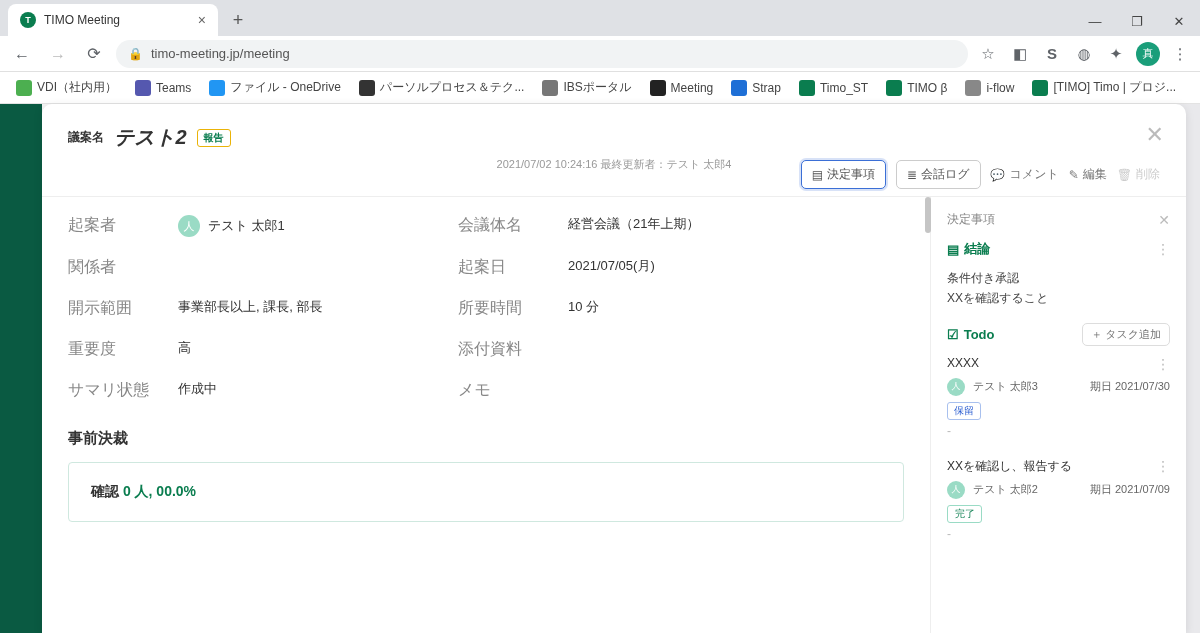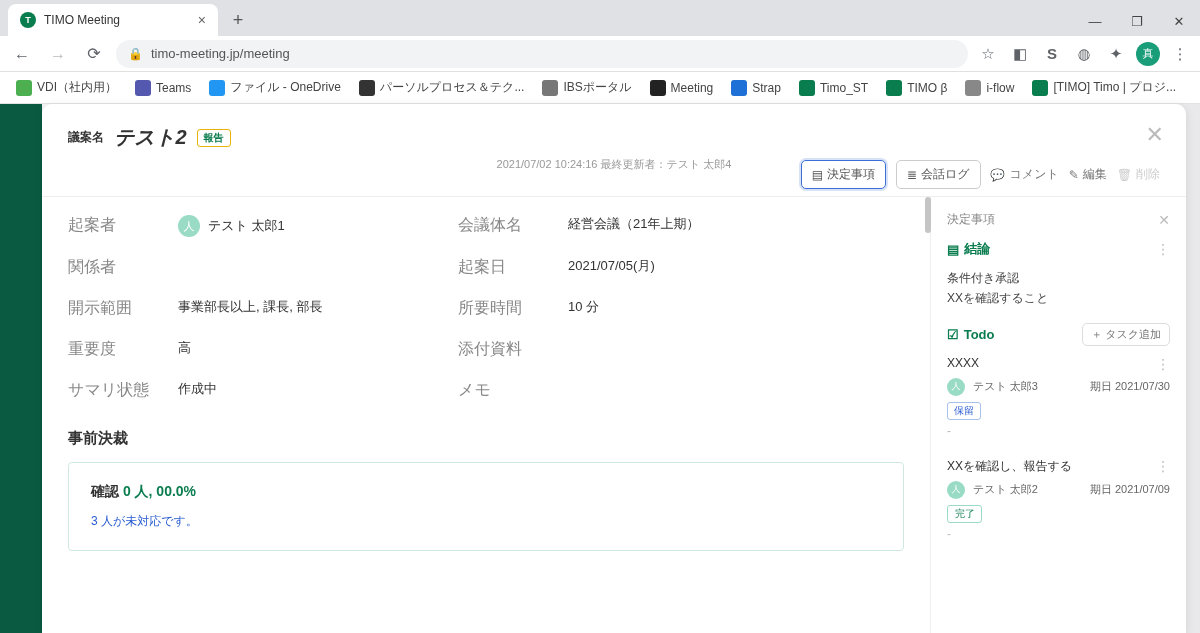--- a/index.html
+++ b/index.html
@@ -237,21 +237,20 @@
           <div class="flabel">メモ</div>
           <div class="fval"></div>
         </div>
 
         <div class="section-title">事前決裁</div>
         <div class="confirm-box">
           <div class="confirm-line">
             <span>確認</span>
             <span class="green">0 人, 00.0%</span>
           </div>
-          <div class="confirm-sub">3 人が未対応です。</div>
         </div>
       </div>
 
       <div class="side">
         <div class="side-panel-scroll"></div>
         <div class="side-title">
           <span>決定事項</span>
           <span style="color:#bbb;font-size:14px">✕</span>
         </div>
 

